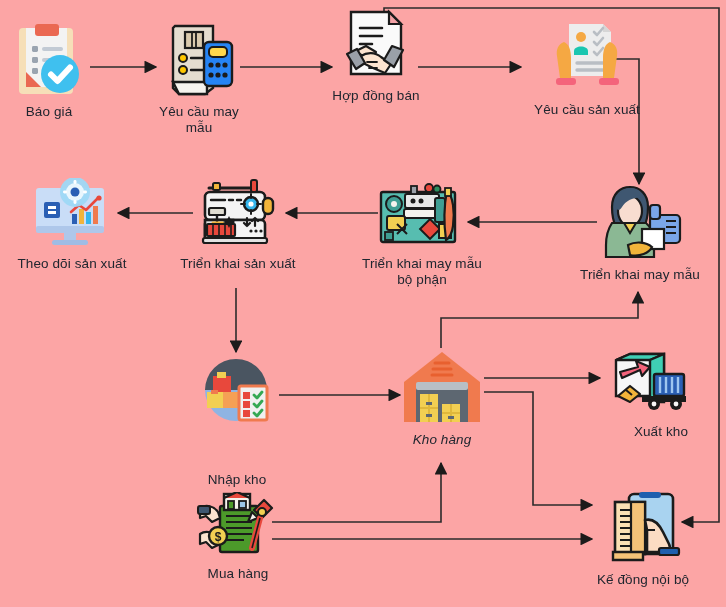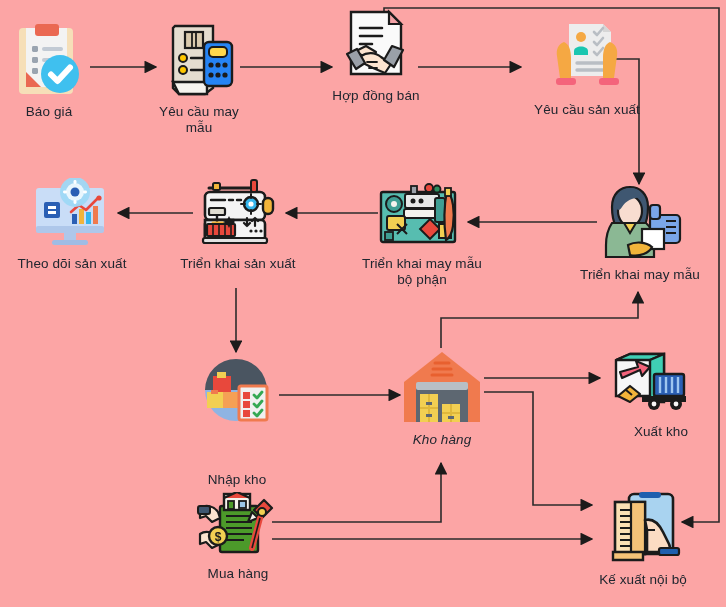--- a/index.html
+++ b/index.html
@@ -399,16 +399,16 @@
         <g stroke="#1b1b1b" stroke-width="2">
           <path d="M17 20 h20 M17 26 h20 M17 32 h20 M17 38 h20 M17 44 h20 M17 50 h20 M17 56 h20"></path>
         </g>
         <rect x="28" y="12" width="14" height="52" fill="#f5c378" stroke="#1b1b1b" stroke-width="2.2"></rect>
         <path d="M10 62 h30 v8 H10 Z" fill="#f5c378" stroke="#1b1b1b" stroke-width="2.4"></path>
         <path d="M42 30 c8 -2 14 4 18 12 l6 12 c2 4 0 8 -6 8 h-16 V40 Z" fill="#fbdcc3" stroke="#1b1b1b" stroke-width="2.6" stroke-linejoin="round"></path>
         <path d="M44 40 h8" stroke="#1b1b1b" stroke-width="2"></path>
         <rect x="56" y="58" width="20" height="7" rx="2" fill="#1e5fae" stroke="#1b1b1b" stroke-width="2.2"></rect>
       </svg>
     </span>
-    <span class="node-label">Kế xuất nội bộ</span>
+    <span class="node-label">Kế đồng nội bộ</span>
   </div>
 
 </div>
 
 </body></html>

